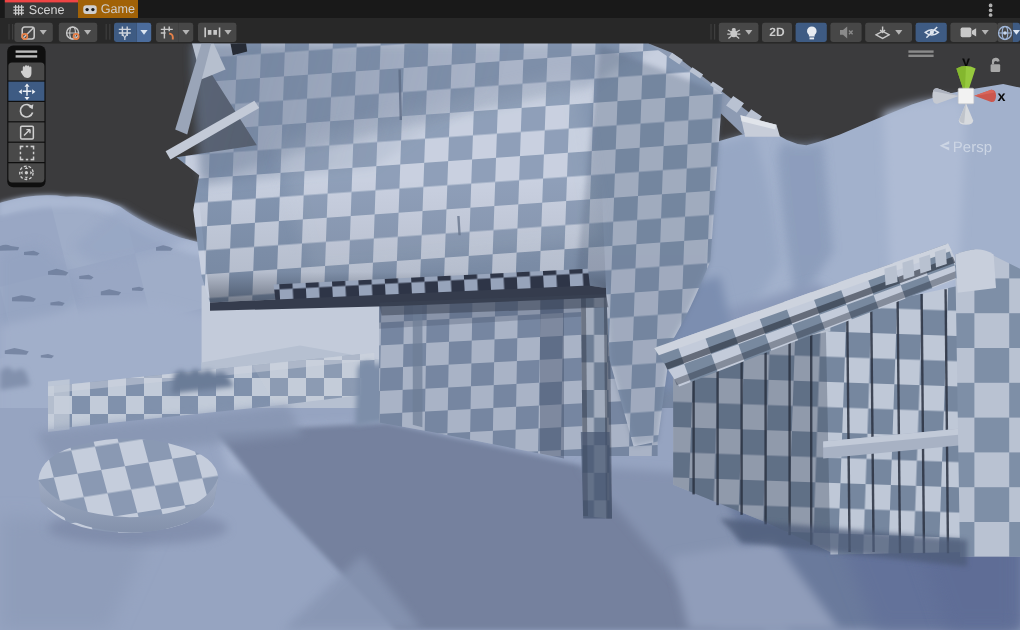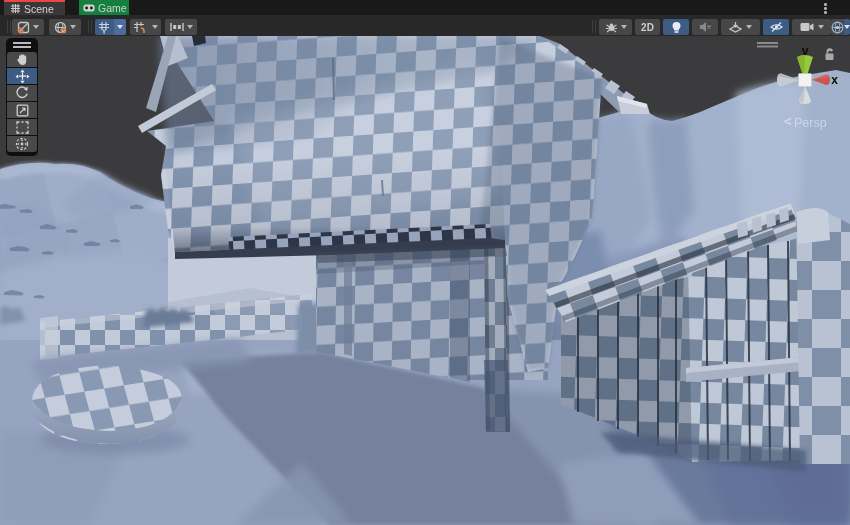--- a/index.html
+++ b/index.html
@@ -1,21 +1,21 @@
 <!DOCTYPE html>
 <html><head>
 <meta charset="utf-8">
 <style>
 html,body{margin:0;padding:0;width:850px;height:525px;overflow:hidden;background:#282828;font-family:"Liberation Sans",sans-serif;}
 #root{position:absolute;top:0;left:0;width:850px;height:525px;}
 .abs{position:absolute;}
 #tabbar{position:absolute;top:0;left:0;width:850px;height:15px;background:#191919;}
 .tab{position:absolute;top:0;height:15px;display:flex;align-items:center;color:#d4d4d4;font-size:10.5px;}
 #tab-scene{left:4px;width:61px;background:#383838;border-top:2px solid #ef4444;box-sizing:border-box;}
-#tab-game{left:79px;width:50px;background:#15803d;color:#cfcfcf;}
+#tab-game{left:65px;width:50px;background:#a16207;color:#cfcfcf;}
 #toolbar{position:absolute;top:15px;left:0;width:850px;height:21px;background:#282828;}
 .btn{position:absolute;top:19px;height:16px;background:#474747;border-radius:2px;display:flex;align-items:center;justify-content:center;}
 .btn.blue{background:#3e5b83;}
 .sep{position:absolute;top:20px;width:1px;height:13px;background:#3e3e3e;box-shadow:3px 0 0 #3e3e3e;}
 .arrow{width:0;height:0;border-left:3.5px solid transparent;border-right:3.5px solid transparent;border-top:4px solid #b4b4b4;}
 #tools{position:absolute;top:38px;left:6px;width:32px;height:118px;background:#0f0f0f;border-radius:5px;}
 .tbtn{position:absolute;left:1px;width:30px;height:15px;background:#494949;display:flex;align-items:center;justify-content:center;overflow:hidden;}
 .tbtn.blue{background:#3e5b83;}
 </style>
 </head>

